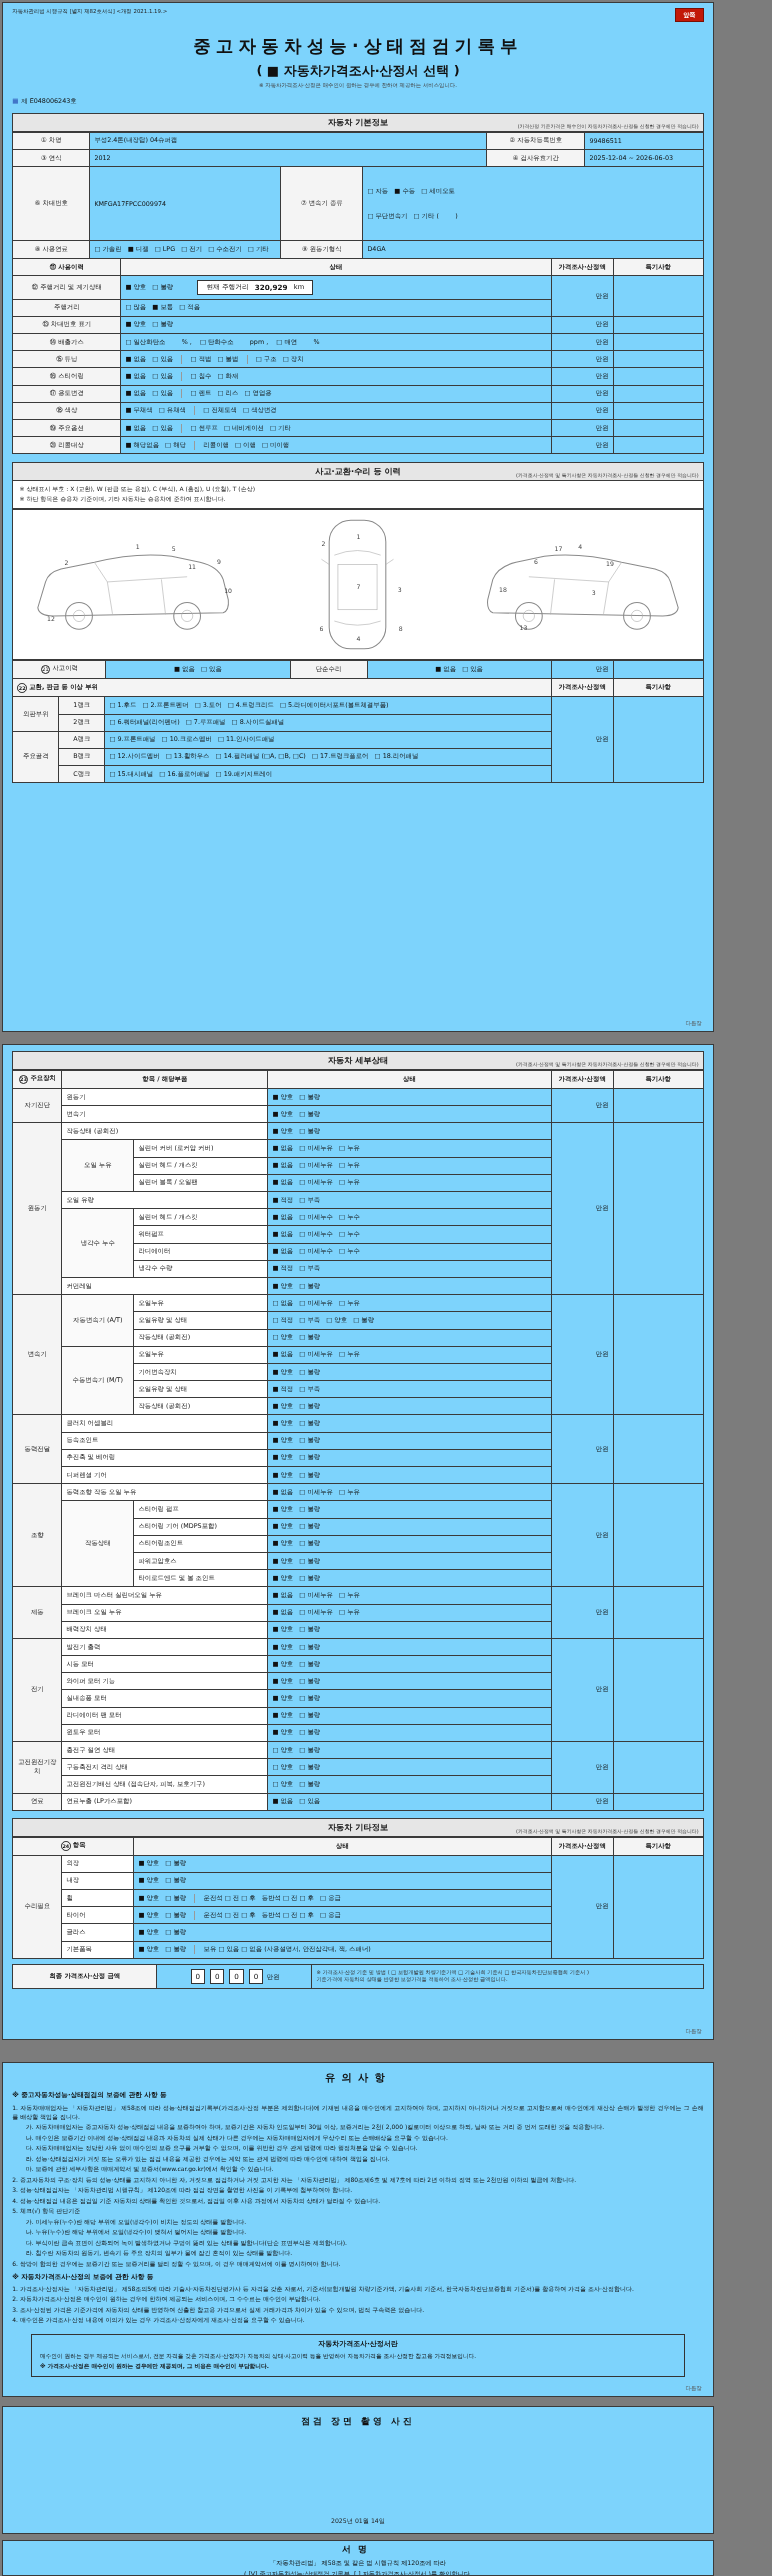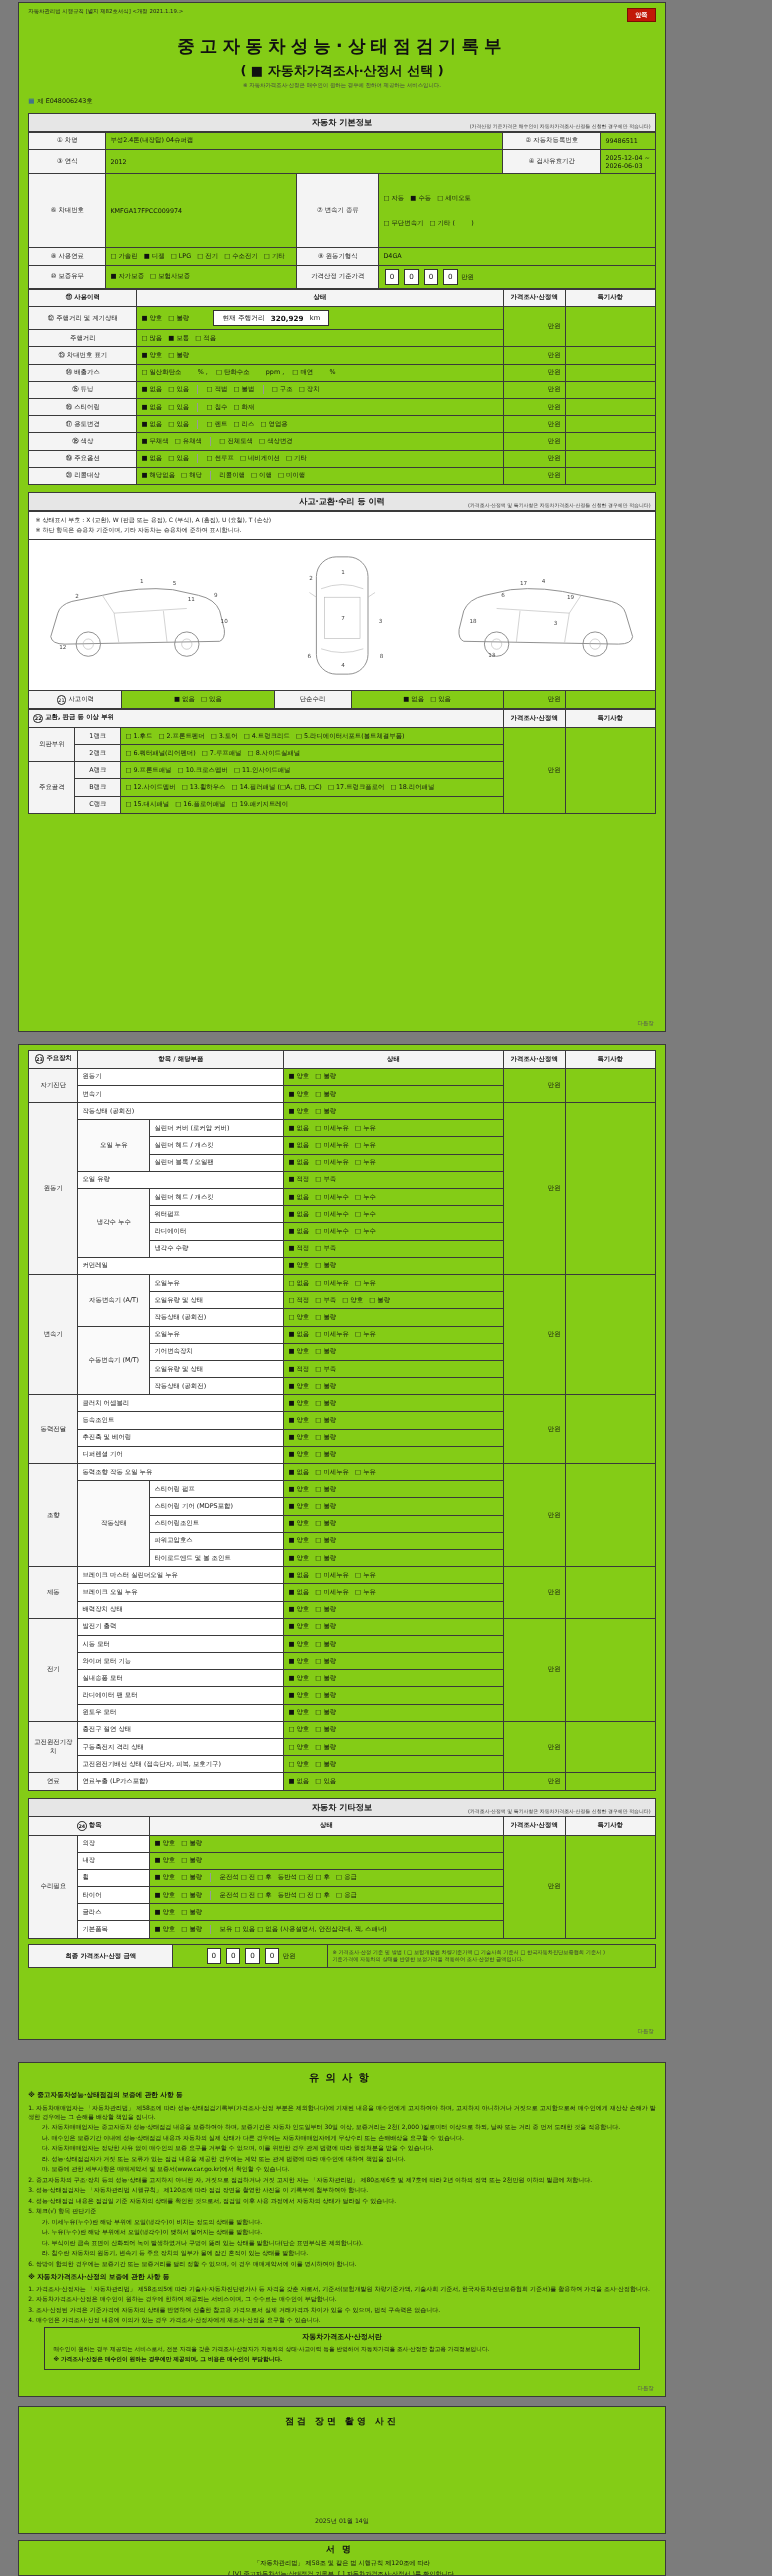--- a/index.html
+++ b/index.html
@@ -1,18 +1,18 @@
 <!DOCTYPE html>
 <html style="font-size:8.2px"><head>
 <meta charset="utf-8">
 <style>
   html,body{margin:0;padding:0}
   body{background:#7c7c7c;font-family:"DejaVu Sans","Liberation Sans",sans-serif;color:#111}
   #canvas{position:relative;width:773px;height:2576px;background:#7c7c7c;overflow:hidden}
-  .page{position:absolute;left:18px;width:648px;background:#84cc16;border:0.5px solid #3a3a3a;padding:5.2px 9.3px;overflow:hidden;box-sizing:border-box}
+  .page{position:absolute;left:2px;width:712px;background:#7dd3fc;border:0.5px solid #3a3a3a;padding:5.2px 9.3px;overflow:hidden;box-sizing:border-box}
   #page1{top:2.1px;height:1030px}
   #page2{top:1044px;height:996px}
   #page3{top:2062px;height:335px}
   #page4{top:2406px;height:128px}
   #page5{top:2540px;height:36px;padding-top:3.1px}
   .topline{display:flex;justify-content:space-between;align-items:flex-start;font-size:5.4px;color:#222}
   .badge{background:#c21807;color:#fff;font-size:6.2px;font-weight:bold;padding:1.5px 7.2px;border:0.5px solid #7a0f04}
   .main-title{text-align:center;font-size:17.5px;font-weight:bold;letter-spacing:5.2px;margin-top:11.3px}
   .sub-title{text-align:center;font-size:13px;font-weight:bold;margin-top:4.1px}
   .title-note{text-align:center;font-size:5.4px;color:#444;margin-top:2.1px}
@@ -42,21 +42,21 @@
   .diagrams svg{display:block}
   svg .car{stroke:#8a8a8a;fill:none;stroke-width:2}
   svg .car-light{stroke:#b0b0b0;fill:none;stroke-width:1.2}
   svg .dnum{font-size:12px;fill:#444}
   .tinycell{font-size:5.2px;color:#333}
   .prelabel{white-space:pre-line;text-align:center}
   .para{font-size:6px;line-height:1.5;margin:1.5px 0;text-align:justify}
   .ind1{margin-left:13.4px}
   .cau-title{text-align:center;font-size:10.3px;font-weight:bold;letter-spacing:6.2px;margin:3.1px 0 6.2px}
   .cau-head{font-size:6.7px;font-weight:bold;margin:5.2px 0 2.1px}
-  .cau-box{border:0.8px solid #333;margin:3px auto 0;width:92%;padding:4.1px 8.2px}
+  .cau-box{border:0.8px solid #333;margin:10px auto 0;width:92%;padding:4.1px 8.2px}
   .cau-box-title{text-align:center;font-weight:bold;font-size:7px;margin-bottom:2.1px}
   .cau-box .para{font-size:5.7px}
   .photos-title{text-align:center;font-size:8.8px;font-weight:bold;letter-spacing:3.1px;margin-top:4.1px}
   .photo-date{position:absolute;bottom:7.2px;left:0;width:100%;text-align:center;font-size:6.2px;color:#222}
   .sign-title{text-align:center;font-size:8.8px;font-weight:bold;letter-spacing:7.2px}
   .sign-line{text-align:center;font-size:6.2px;margin-top:2.6px}
   .page-footer{position:absolute;right:11.3px;bottom:4.1px;font-size:5.4px;color:#555}
   .center{text-align:center}
 </style>
 </head>
@@ -110,32 +110,20 @@
         <td colspan="3" class="statuscell">
           <div>□ 자동   ■ 수동   □ 세미오토</div>
           <div>□ 무단변속기   □ 기타 (        )</div>
         </td>
       </tr>
       <tr>
         <th>⑧ 사용연료</th>
         <td class="statuscell">□ 가솔린   ■ 디젤   □ LPG   □ 전기   □ 수소전기   □ 기타</td>
         <th>⑨ 원동기형식</th>
         <td colspan="3">D4GA</td>
-      </tr>
-      <tr>
-        <th>⑩ 보증유무</th>
-        <td class="statuscell">■ 자가보증   □ 보험사보증</td>
-        <th>가격산정 기준가격</th>
-        <td colspan="3">
-          <span class="digit">0</span>
-          <span class="digit">0</span>
-          <span class="digit">0</span>
-          <span class="digit">0</span>
-          <span>만원</span>
-        </td>
       </tr>
     </tbody>
       </table>
 
     <table>
       <colgroup>
           <col style="width:108px">
           <col>
           <col style="width:62px">
           <col style="width:90px">
@@ -349,20 +337,24 @@
       <tr>
         <th>C랭크</th>
         <td class="statuscell">□ 15.대시패널   □ 16.플로어패널   □ 19.패키지트레이</td>
       </tr>
     </tbody>
       </table>
     <div class="page-footer">다음장</div>
   </div>
 
   <div class="page" id="page2">
+    <div class="secbar" style="margin-top:1px">
+      <span>자동차 세부상태</span>
+      <span class="secnote">(가격조사·산정액 및 특기사항은 자동차가격조사·산정을 신청한 경우에만 적습니다)</span>
+    </div>
     <table>
       <colgroup>
           <col style="width:49px">
           <col style="width:72px">
           <col style="width:134px">
           <col>
           <col style="width:62px">
           <col style="width:90px">
         </colgroup>
       <thead>

